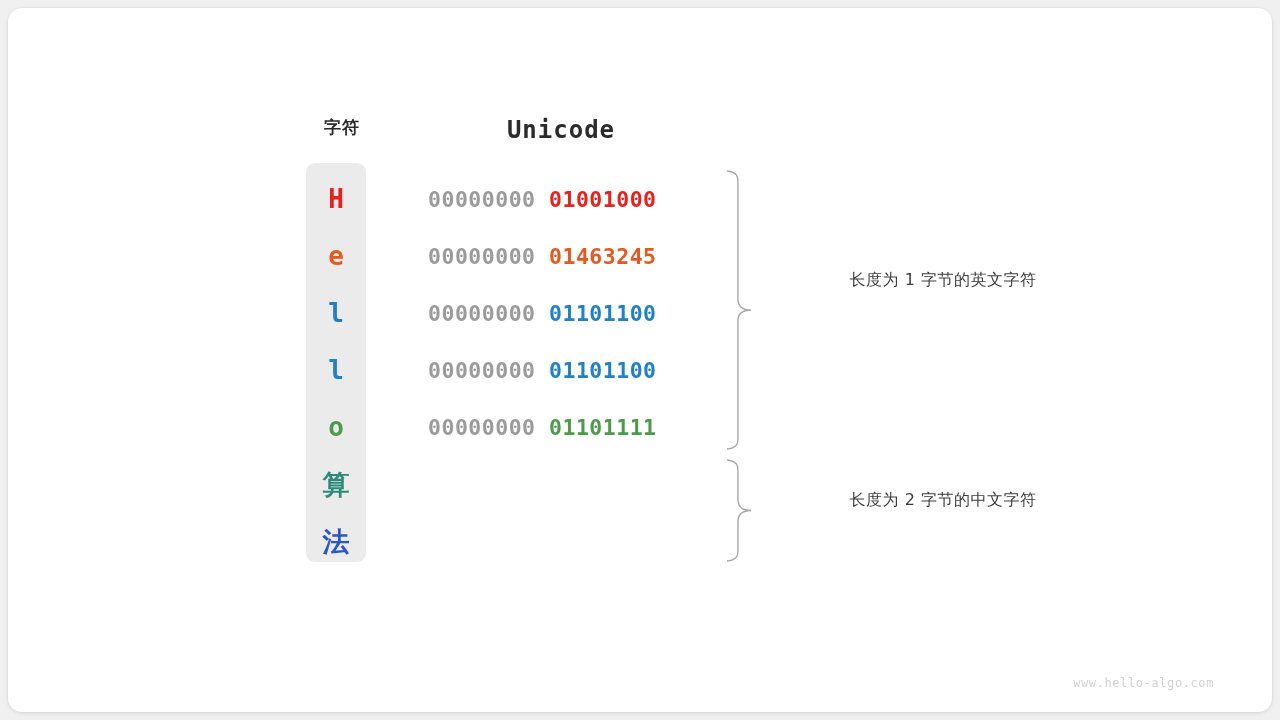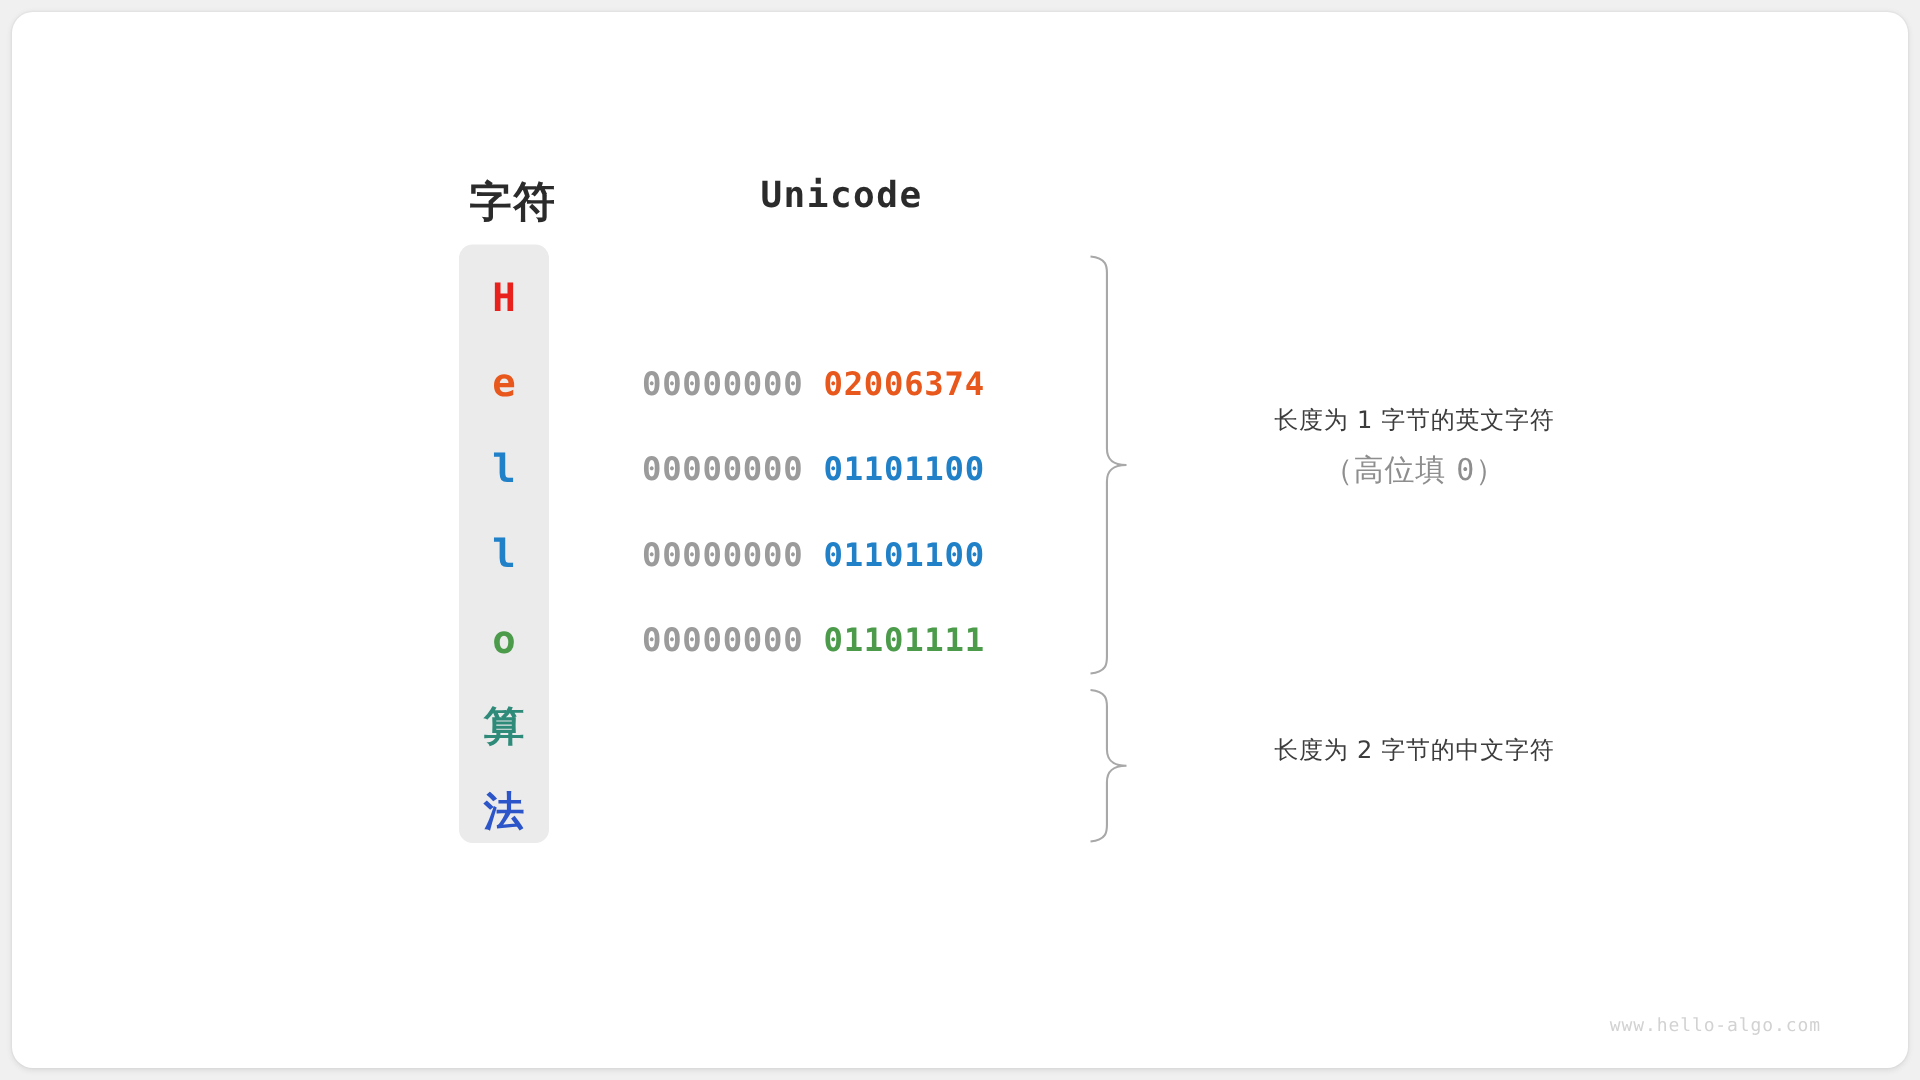--- a/index.html
+++ b/index.html
@@ -37,21 +37,21 @@
     position: absolute;
     font-weight: bold;
     color: #2b2b2b;
     white-space: nowrap;
   }
   .hdr-char {
     left: 290px;
     top: 108px;
     width: 88px;
     text-align: center;
-    font-size: 28px;
+    font-size: 17px;
     letter-spacing: 1px;
   }
   .hdr-unicode {
     left: 420px;
     top: 108px;
     width: 266px;
     text-align: center;
     font-size: 24px;
     font-family: "DejaVu Sans Mono", "Liberation Mono", monospace;
     letter-spacing: 1px;
@@ -164,24 +164,25 @@
   <div class="stage">
 
     <div class="hdr hdr-char">字符</div>
     <div class="hdr hdr-unicode">Unicode</div>
 
     <div class="charcol"></div>
 
     <div id="rows-layer">
         <div class="row" style="top: 163px;">
           <div class="glyph" style="top: 0px; color: rgb(232, 33, 28);">H</div>
+          <div class="bits" style="top: 0px; color: rgb(232, 33, 28);"><span class="hi">00000000</span> <span>01001000</span></div>
         </div>
         <div class="row" style="top: 220px;">
           <div class="glyph" style="top: 0px; color: rgb(232, 87, 28);">e</div>
-          <div class="bits" style="top: 0px; color: rgb(232, 87, 28);"><span class="hi">00000000</span> <span>02006374</span></div>
+          <div class="bits" style="top: 0px; color: rgb(232, 87, 28);"><span class="hi">00000000</span> <span>01463245</span></div>
         </div>
         <div class="row" style="top: 277px;">
           <div class="glyph" style="top: 0px; color: rgb(32, 128, 200);">l</div>
           <div class="bits" style="top: 0px; color: rgb(32, 128, 200);"><span class="hi">00000000</span> <span>01101100</span></div>
         </div>
         <div class="row" style="top: 334px;">
           <div class="glyph" style="top: 0px; color: rgb(32, 128, 200);">l</div>
           <div class="bits" style="top: 0px; color: rgb(32, 128, 200);"><span class="hi">00000000</span> <span>01101100</span></div>
         </div>
         <div class="row" style="top: 391px;">
@@ -195,21 +196,20 @@
           <div class="glyph cjk" style="top: 0px; color: rgb(43, 85, 200);">法</div>
         </div>
       </div>
 
     <div id="groups-layer">
         <svg class="brace" width="26" height="278" viewBox="0 0 26 278" style="left: 718px; top: 163px;">
           <path d="M 1,0 C 11.700000000000001,1 11.96,6.6 11.96,11 L 11.96,128 C 11.96,135.15 15.6,139 25,139 C 15.6,139 11.96,142.85 11.96,150 L 11.96,267 C 11.96,271.4 11.700000000000001,277 1,278" stroke="#a8a8a8"></path>
         </svg>
         <div class="note" style="left: 770px; top: 262px; width: 330px;">
           <span class="l1">长度为 1 字节的英文字符</span>
-          <span class="l2"><span>（高位填 </span><span class="mono0">0</span><span>）</span></span>
         </div>
         <svg class="brace" width="26" height="101" viewBox="0 0 26 101" style="left: 718px; top: 452px;">
           <path d="M 1,0 C 11.700000000000001,1 11.96,6.6 11.96,11 L 11.96,39.5 C 11.96,46.65 15.6,50.5 25,50.5 C 15.6,50.5 11.96,54.35 11.96,61.5 L 11.96,90 C 11.96,94.4 11.700000000000001,100 1,101" stroke="#a8a8a8"></path>
         </svg>
         <div class="note" style="left: 770px; top: 482px; width: 330px;">
           <span class="l1">长度为 2 字节的中文字符</span>
         </div>
       </div>
 
     <div class="watermark">www.hello-algo.com</div>

